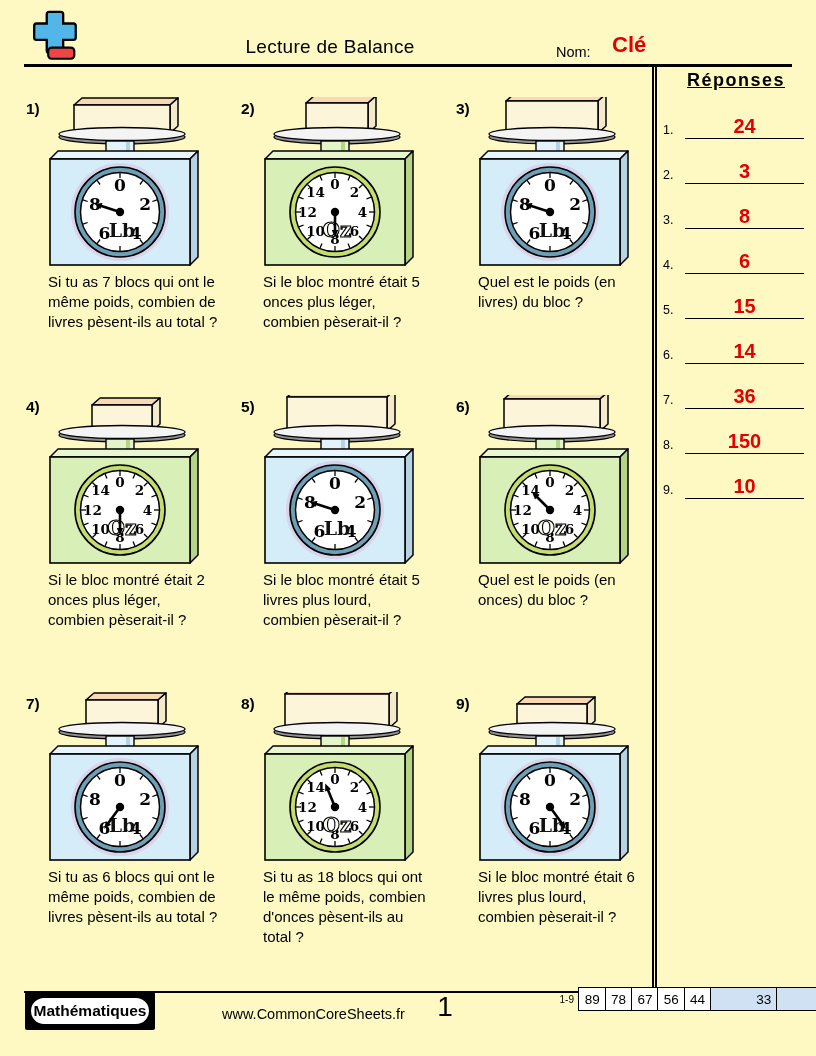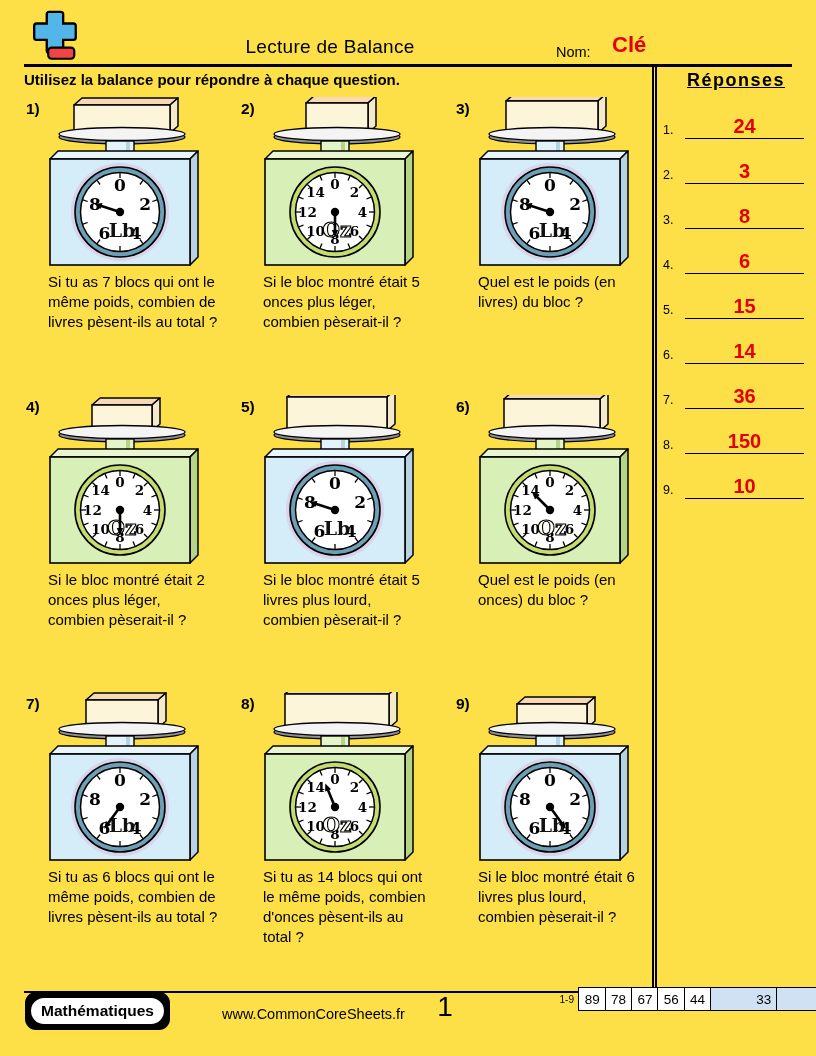--- a/index.html
+++ b/index.html
@@ -1,16 +1,16 @@
 <!DOCTYPE html>
 <html><head>
 <meta charset="utf-8">
 <style>
   html,body{margin:0;padding:0;background:#e8e8e8;}
-  .page{position:relative;width:816px;height:1056px;background:#fde047;margin:0 auto;
+  .page{position:relative;width:816px;height:1056px;background:#fef9c3;margin:0 auto;
         font-family:"Liberation Sans",sans-serif;color:#000;overflow:hidden;}
 
   
   .logo{position:absolute;left:24px;top:8px;}
   .title{position:absolute;left:160px;top:36px;width:340px;text-align:center;
          font-size:19px;letter-spacing:.3px;}
   .nom-label{position:absolute;left:556px;top:44px;font-size:14.5px;}
   .nom-value{position:absolute;left:612px;top:32px;font-size:22px;font-weight:bold;color:#e30000;}
   .header-rule{position:absolute;left:24px;top:64px;width:768px;height:3px;background:#000;}
   .instruction{position:absolute;left:24px;top:71px;font-size:15px;font-weight:bold;}
@@ -28,21 +28,21 @@
   
   .prob{position:absolute;width:214px;}
   .c1{left:24px}.c2{left:239px}.c3{left:454px}
   .r1{top:97px}.r2{top:395px}.r3{top:692px}
   .pnum{position:absolute;left:2px;top:3px;font-weight:bold;font-size:15.5px;}
   svg.scale{display:block;margin-left:18px;}
   .question{margin:3px 0 0 24px;width:188px;font-size:15px;line-height:20px;white-space:pre-line;}
 
   
   .foot-rule{position:absolute;left:24px;top:991px;width:788px;height:2px;background:#000;}
-  .badge{position:absolute;left:25px;top:992px;width:145px;height:38px;background:#000;border-radius:11px;}
+  .badge{position:absolute;left:25px;top:992px;width:130px;height:38px;background:#000;border-radius:2px;}
   .badge-pill{position:absolute;left:4px;top:4px;right:4px;bottom:4px;background:#fff;
               border:2px solid #000;border-radius:15px;display:flex;align-items:center;justify-content:center;
               font-size:15.5px;font-weight:bold;}
   .site{position:absolute;left:178px;top:1006px;font-size:14.5px;margin-left:44px;}
   .pageno{position:absolute;left:415px;top:991px;width:60px;text-align:center;font-size:28px;}
   .scoretbl{position:absolute;left:544px;top:987px;display:flex;align-items:center;}
   .score-label{width:30px;text-align:right;padding-right:6px;font-size:10px;}
   .cell{width:26px;height:22px;border:1.7px solid #000;margin-left:-1.7px;display:flex;
         align-items:center;justify-content:center;font-size:13.5px;background:#fff;}
   .cell.hl{background:#cfe1f3;padding-left:40px;}
@@ -53,21 +53,20 @@
 <div class="page">
 
   <svg class="logo" width="60" height="58" viewBox="0 0 60 60">
     <path d="M25 4 h12 a2.5 2.5 0 0 1 2.5 2.5 V16 h10.5 a2.5 2.5 0 0 1 2.5 2.5 v12 a2.5 2.5 0 0 1 -2.5 2.5 H39.5 V44 a2.5 2.5 0 0 1 -2.5 2.5 H25 a2.5 2.5 0 0 1 -2.5 -2.5 V33 H12 a2.5 2.5 0 0 1 -2.5 -2.5 v-12 A2.5 2.5 0 0 1 12 16 h10.5 V6.5 A2.5 2.5 0 0 1 25 4 z" fill="#52b7e8" stroke="#000" stroke-width="2.4"></path>
     <rect x="24" y="41" width="27" height="11.5" rx="3.5" fill="#f04545" stroke="#000" stroke-width="2.2"></rect>
   </svg>
   <div class="title">Lecture de Balance</div>
   <div class="nom-label">Nom:</div>
   <div class="nom-value">Clé</div>
   <div class="header-rule"></div>
-  <div class="instruction">Utilisez la balance pour répondre à chaque question.</div>
 
   <div class="vsep"></div>
   <div class="rep-title">Réponses</div>
   <div id="answers-list">
       <div class="ansrow" style="top: 96px;">
         <span class="ansnum">1.</span>
         <div class="ansval">24</div>
       </div>
       <div class="ansrow" style="top: 141px;">
         <span class="ansnum">2.</span>
@@ -458,21 +457,21 @@
           <text x="78" y="147.225" text-anchor="middle" font-family="&quot;DejaVu Serif&quot;,serif" font-weight="bold" font-size="13.5" fill="#000">8</text>
           <text x="58.55456351736994" y="139.17043648263007" text-anchor="middle" font-family="&quot;DejaVu Serif&quot;,serif" font-weight="bold" font-size="13.5" fill="#000">10</text>
           <text x="50.5" y="119.725" text-anchor="middle" font-family="&quot;DejaVu Serif&quot;,serif" font-weight="bold" font-size="13.5" fill="#000">12</text>
           <text x="58.55456351736994" y="100.27956351736995" text-anchor="middle" font-family="&quot;DejaVu Serif&quot;,serif" font-weight="bold" font-size="13.5" fill="#000">14</text>
           <text x="80" y="140" text-anchor="middle" font-family="&quot;DejaVu Serif&quot;,serif" font-weight="bold" font-size="20" fill="#fffef2" stroke="#000" stroke-width="1.1">Oz</text>
           <line x1="78" y1="115" x2="70.15498963651565" y2="96.06046958351862" stroke="#000" stroke-width="2.6"></line>
           <polygon points="68.2415724746902,91.4410719209622 74.06811272146449,97.14558143122855 68.15528371339225,99.59475539836512" fill="#000"></polygon>
           <circle cx="78" cy="115" r="4.2" fill="#000"></circle>
         </svg>
       </div>
-    <div class="question">Si tu as 14 blocs qui ont
+    <div class="question">Si tu as 18 blocs qui ont
 le même poids, combien
 d'onces pèsent-ils au
 total ?</div>
   </div>
   <div class="prob c3 r3">
     <span class="pnum">9)</span>
     <div>
         <svg class="scale" width="175" height="172" viewBox="0 0 175 172">
           <ellipse cx="80" cy="40" rx="63" ry="7" fill="#909090" stroke="#000" stroke-width="1.2"></ellipse>
           <polygon points="45,12 53,5 123,5 115,12" fill="#f7d9b5" stroke="#000" stroke-width="1.5" stroke-linejoin="round"></polygon>

